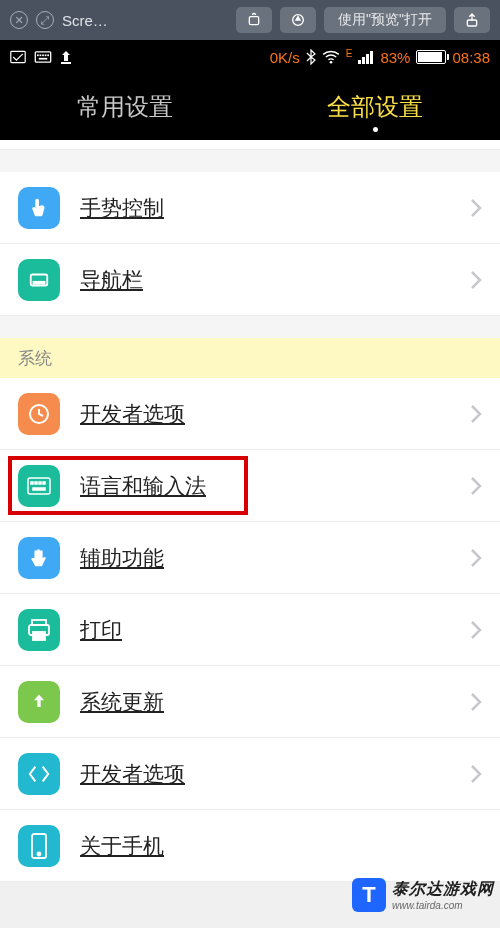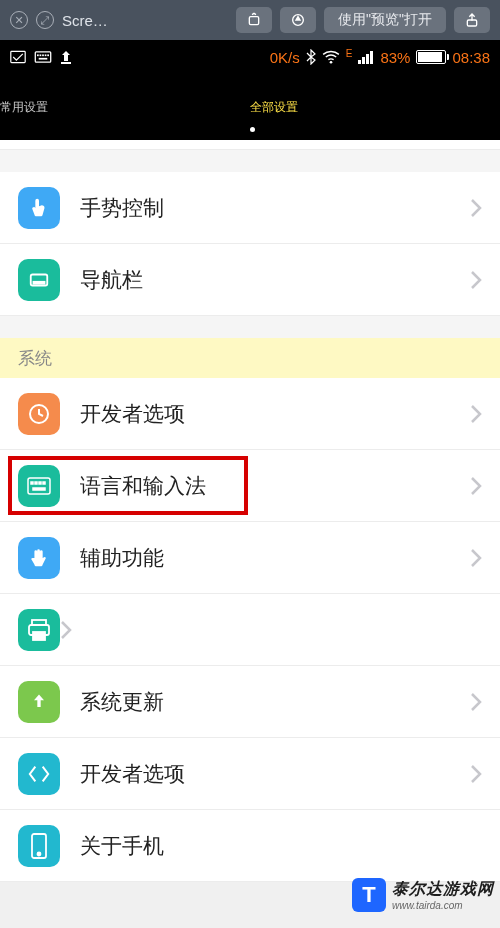--- a/index.html
+++ b/index.html
@@ -83,22 +83,23 @@
   .tab-bar {
     height: 66px;
     background: #000;
     display: flex;
     color: #fff;
   }
   .tab {
     flex: 1;
     display: flex;
     flex-direction: column;
+    align-items: center;
     justify-content: center;
-    font-size: 12px;
+    font-size: 24px;
     color: #c9c9c9;
     position: relative;
   }
   .tab.active { color: #fde047; }
   .tab-dot {
     width: 5px; height: 5px; border-radius: 50%; background: #fff;
     position: absolute; bottom: 8px;
   }
 
   .list { background: #fff; }
@@ -140,20 +141,21 @@
     display: flex;
     align-items: center;
     justify-content: center;
     flex-shrink: 0;
   }
   .row-label {
     margin-left: 20px;
     font-size: 21px;
     color: #222;
     flex: 1;
+    text-decoration: underline;
   }
   .chevron {
     color: #c7c7cc;
     flex-shrink: 0;
   }
 
   .ic-blue   { background: #3fa9f5; }
   .ic-teal   { background: #1abc9c; }
   .ic-gray   { background: #b0b0b0; }
   .ic-orange { background: #f58b4c; }
@@ -351,20 +353,21 @@
     </div>
 
     <div class="row">
       <div class="icon-slot ic-teal">
         <svg width="24" height="22" viewBox="0 0 24 22" fill="none" stroke="#fff" stroke-width="1.8">
             <rect x="5" y="1" width="14" height="5"></rect>
             <rect x="2" y="6" width="20" height="10" rx="2"></rect>
             <rect x="6" y="13" width="12" height="8" fill="#fff"></rect>
           </svg>
       </div>
+      <span class="row-label">打印</span>
       <svg class="chevron" width="12" height="20" viewBox="0 0 12 20">
           <path d="M2 2l8 8-8 8" stroke="#c7c7cc" stroke-width="2.5" fill="none"></path>
         </svg>
     </div>
 
     <div class="row">
       <div class="icon-slot ic-green">
         <svg width="20" height="20" viewBox="0 0 24 24" fill="#fff">
             <path d="M12 3l6 7h-4v8h-4v-8H6z"></path>
           </svg>

